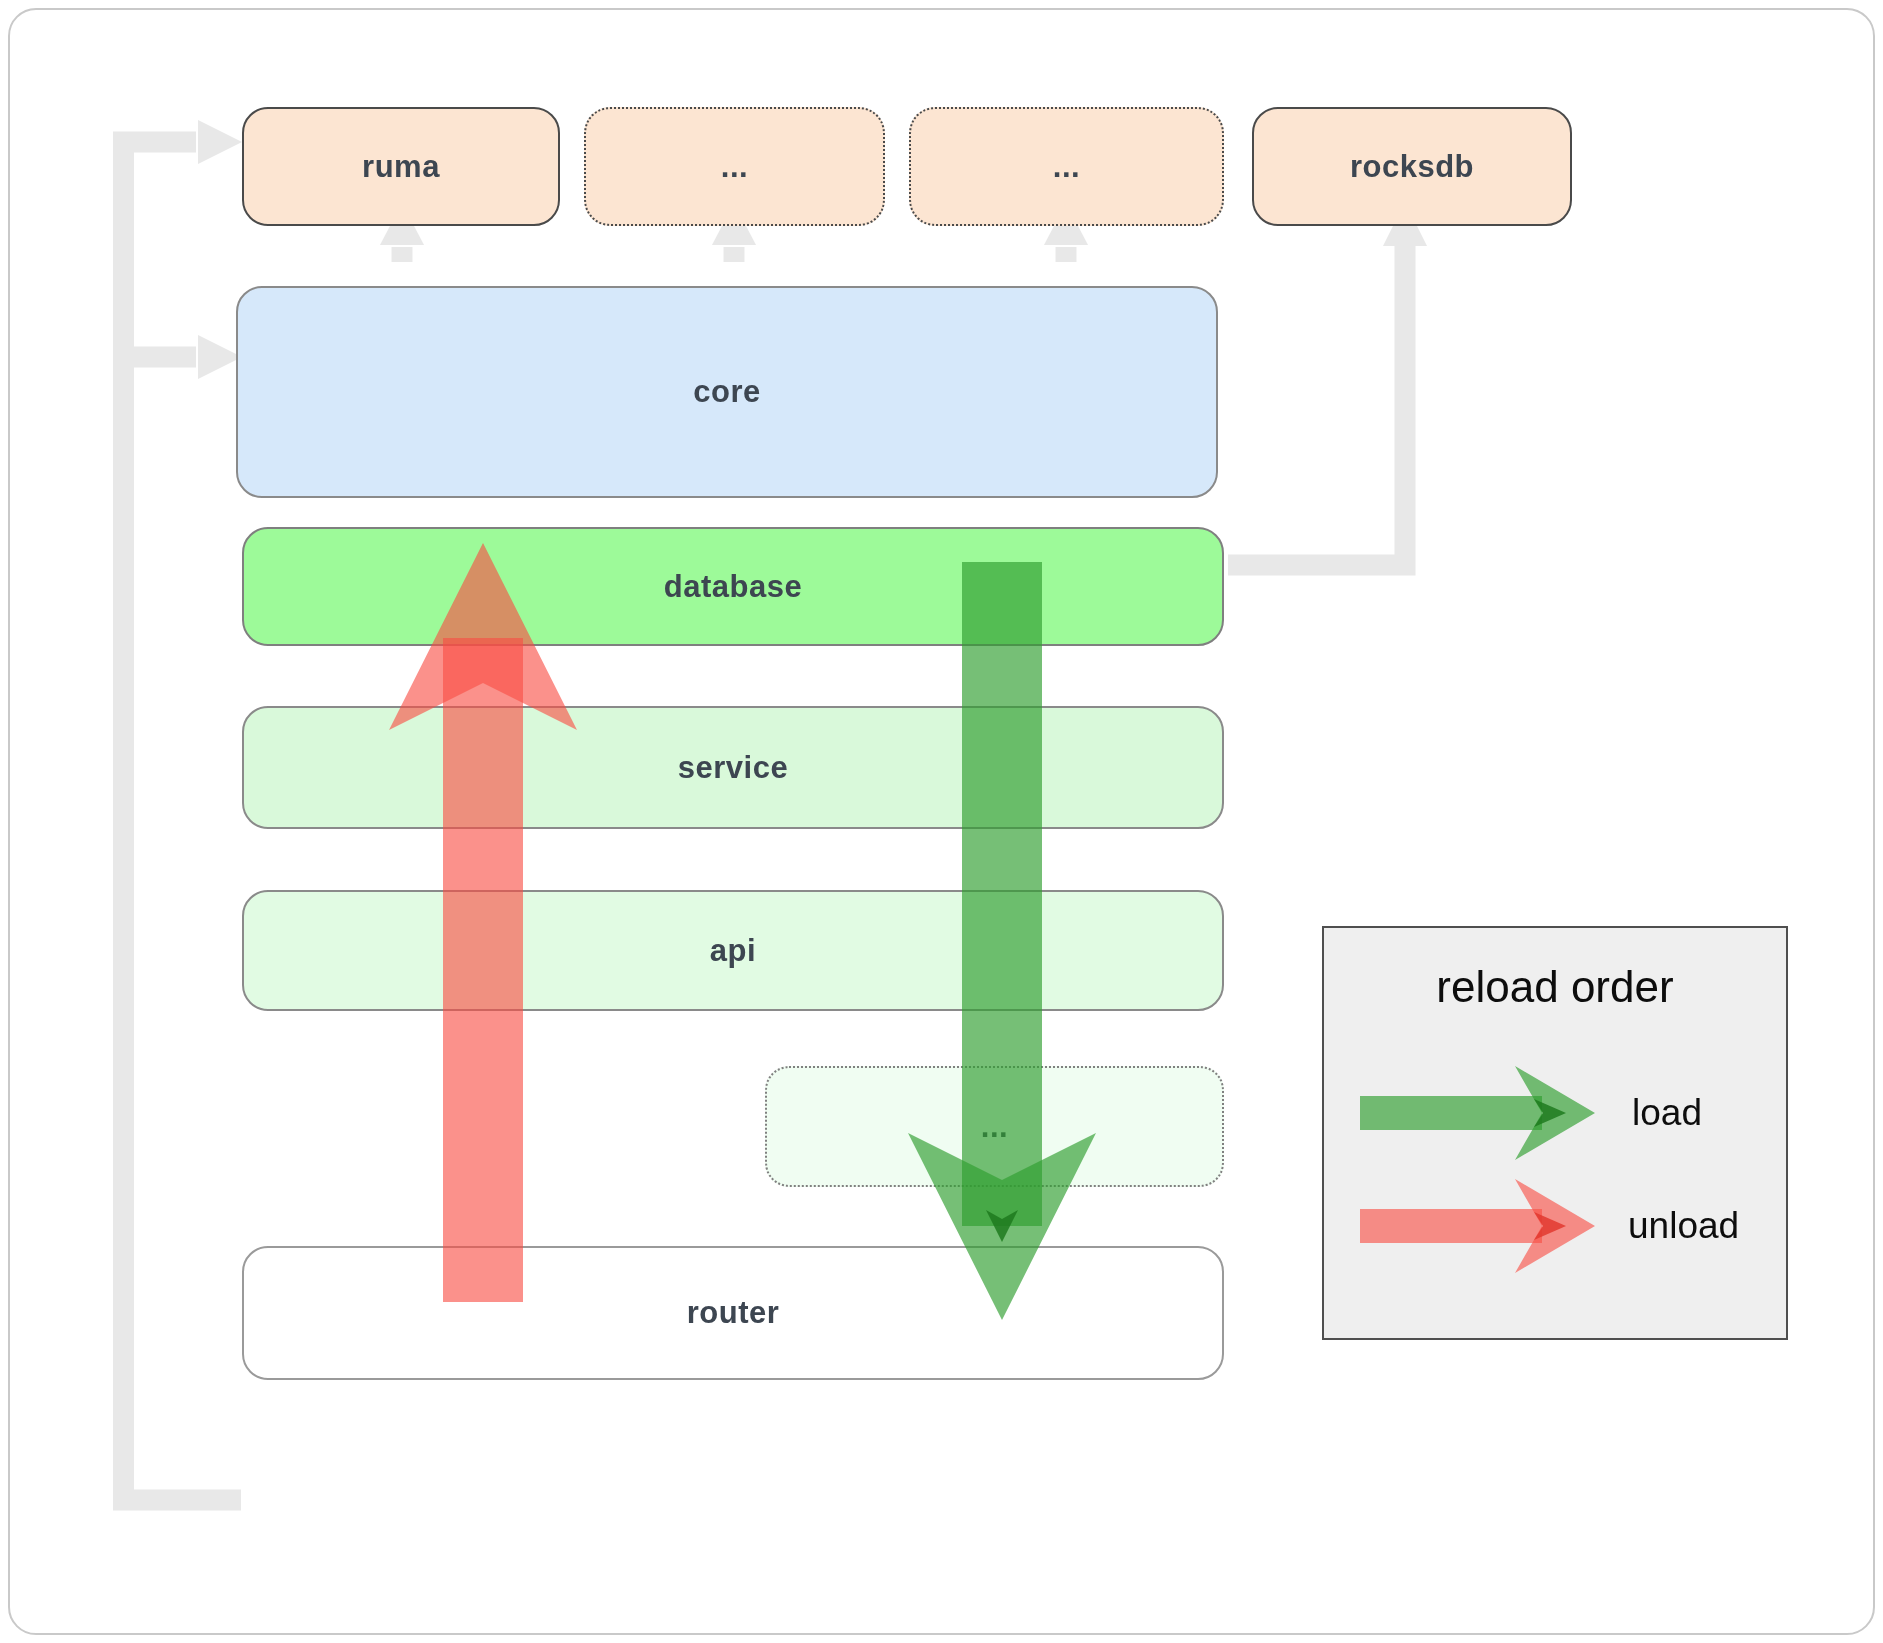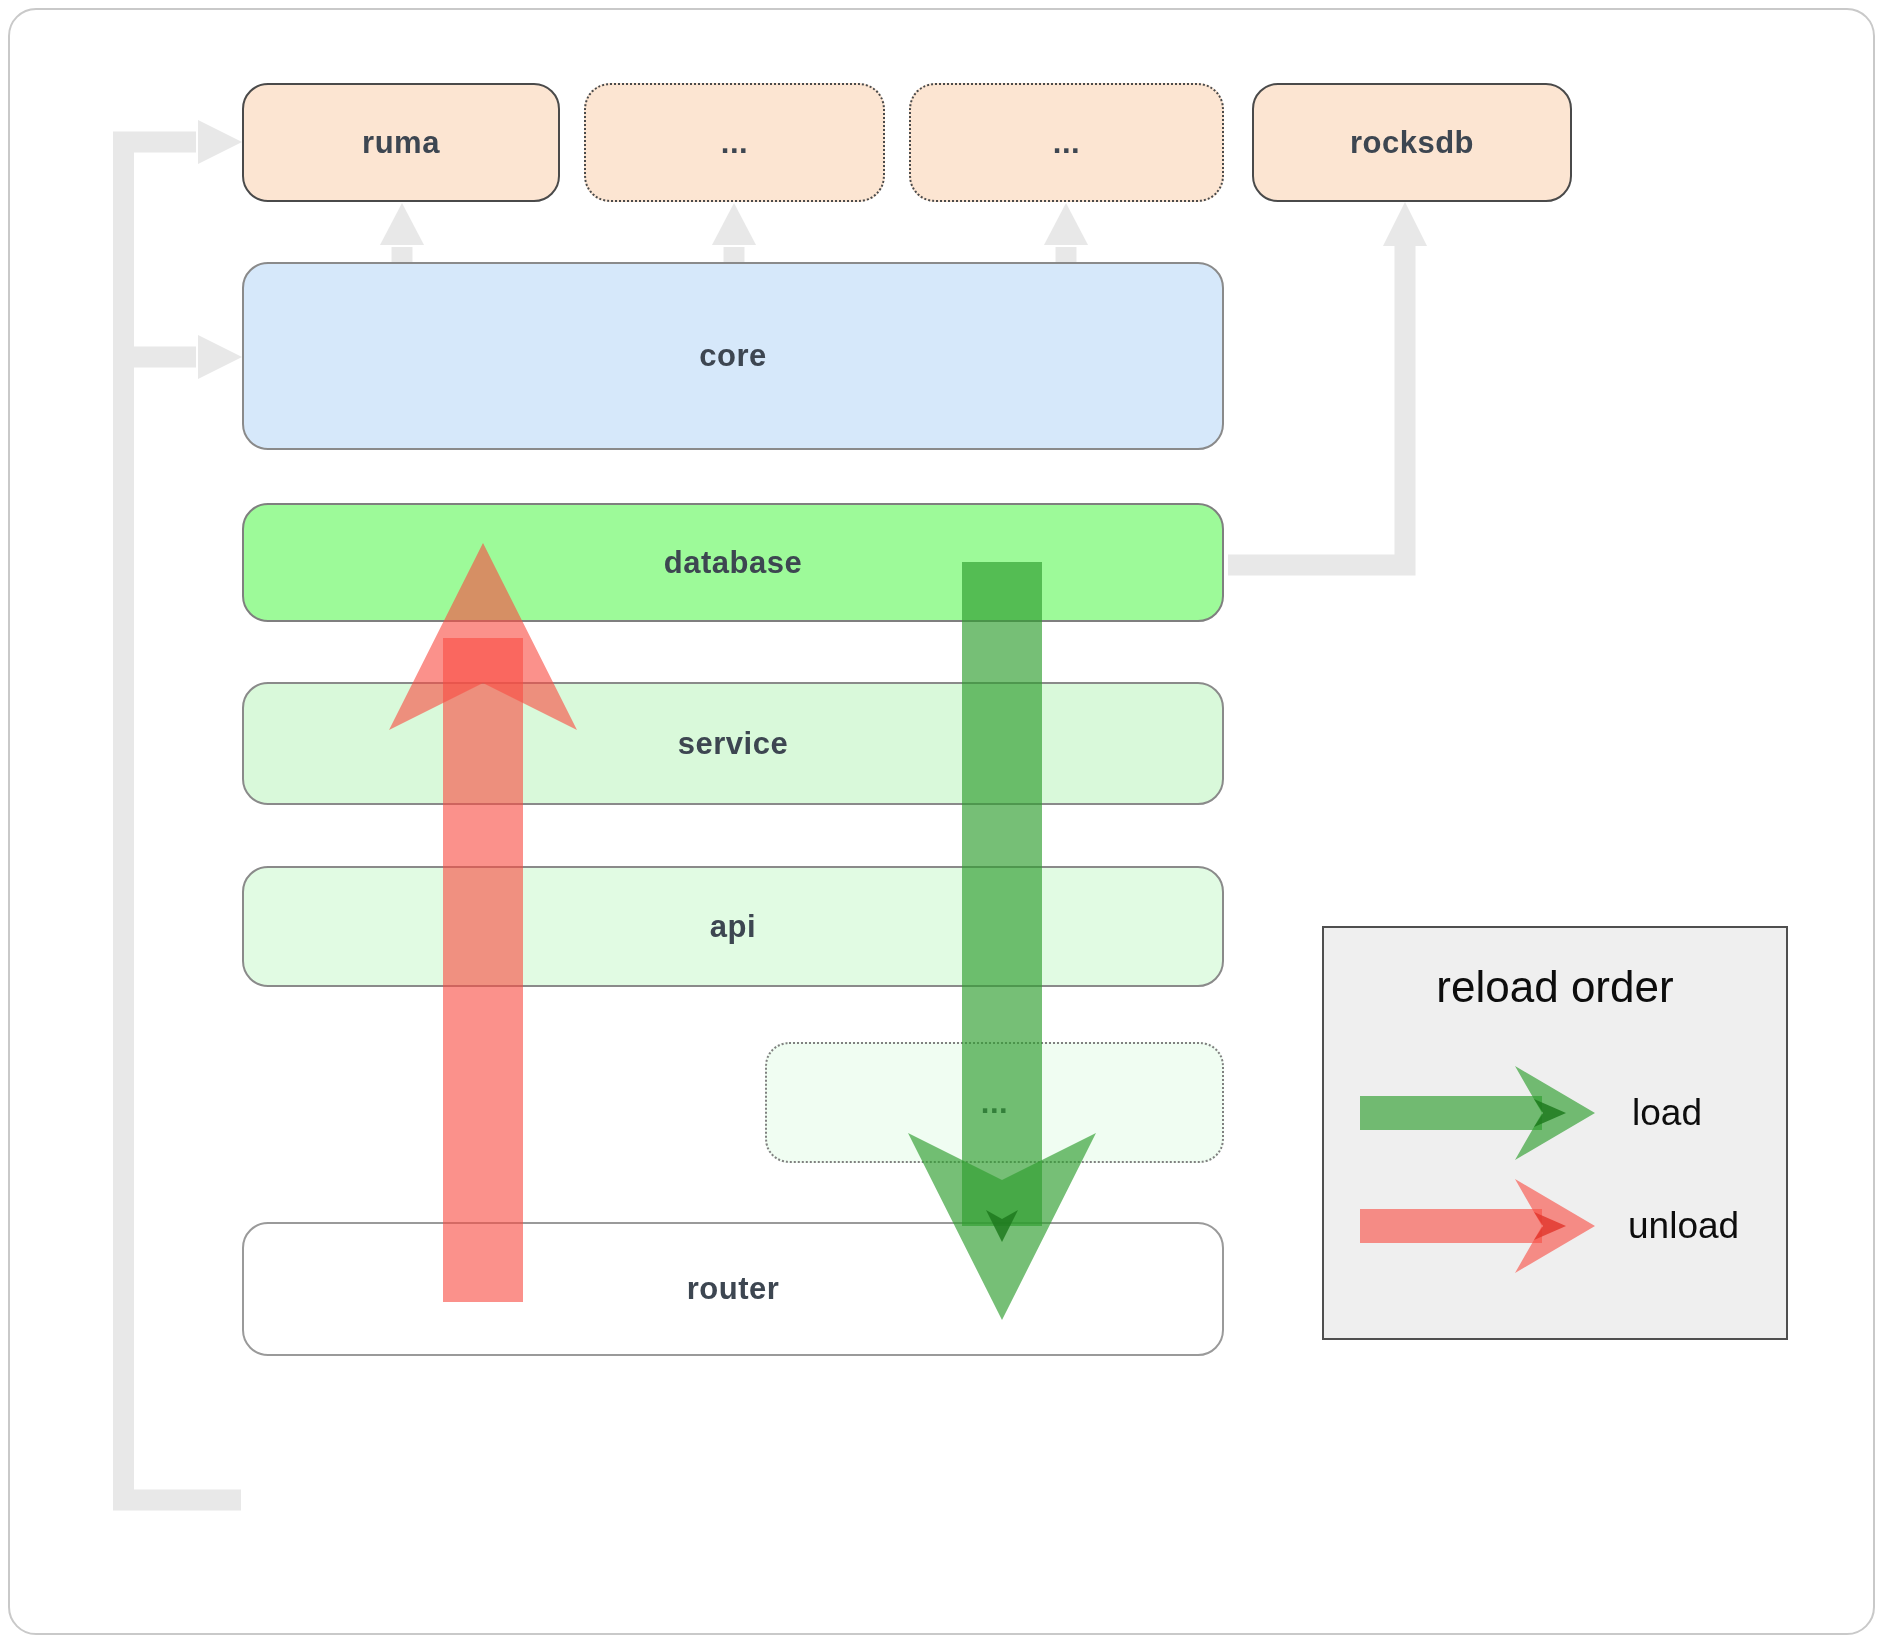--- a/index.html
+++ b/index.html
@@ -22,20 +22,21 @@
   .node{
     position:absolute;
     display:flex;align-items:center;justify-content:center;
     box-sizing:border-box;
     border:2px solid #8a8a8a;
     border-radius:26px;
     color:#3d4651;
     font-size:31px;font-weight:bold;
     letter-spacing:0.5px;
     z-index:2;
+    margin-top:24px;
   }
   .node.top-row{border-width:2.5px;border-color:#4a4a4a;}
   .node.dotted{border-style:dotted;}
   .node.dark{color:#ffffff;border:3px solid #000000;border-radius:18px;}
   .legend{
     position:absolute;
     left:1322px;top:926px;width:466px;height:414px;
     box-sizing:border-box;
     background:#efefef;
     border:2.5px solid #4f4f4f;
@@ -93,21 +94,21 @@
   <div class="node top-row dotted" style="left: 584px; top: 83px; width: 301px; height: 119px; background: rgb(252, 229, 210); border-color: rgb(74, 74, 74); border-style: dotted;">
     <span>...</span>
   </div>
   <div class="node top-row dotted" style="left: 909px; top: 83px; width: 315px; height: 119px; background: rgb(252, 229, 210); border-color: rgb(74, 74, 74); border-style: dotted;">
     <span>...</span>
   </div>
   <div class="node top-row" style="left: 1252px; top: 83px; width: 320px; height: 119px; background: rgb(252, 229, 210); border-color: rgb(74, 74, 74);">
     <span>rocksdb</span>
   </div>
 
-  <div class="node" style="left: 242px; top: 262px; width: 982px; height: 188px; background: rgb(214, 232, 250); border-color: rgb(138, 138, 138);">
+  <div class="node" style="left: 236px; top: 262px; width: 982px; height: 212px; background: rgb(214, 232, 250); border-color: rgb(138, 138, 138);">
     <span>core</span>
   </div>
   <div class="node" style="left: 242px; top: 503px; width: 982px; height: 119px; background: rgb(157, 250, 153); border-color: rgb(127, 127, 127);">
     <span>database</span>
   </div>
   <div class="node" style="left: 242px; top: 682px; width: 982px; height: 123px; background: rgb(217, 249, 218); border-color: rgb(138, 138, 138);">
     <span>service</span>
   </div>
   <div class="node" style="left: 242px; top: 866px; width: 982px; height: 121px; background: rgb(225, 251, 227); border-color: rgb(138, 138, 138);">
     <span>api</span>

